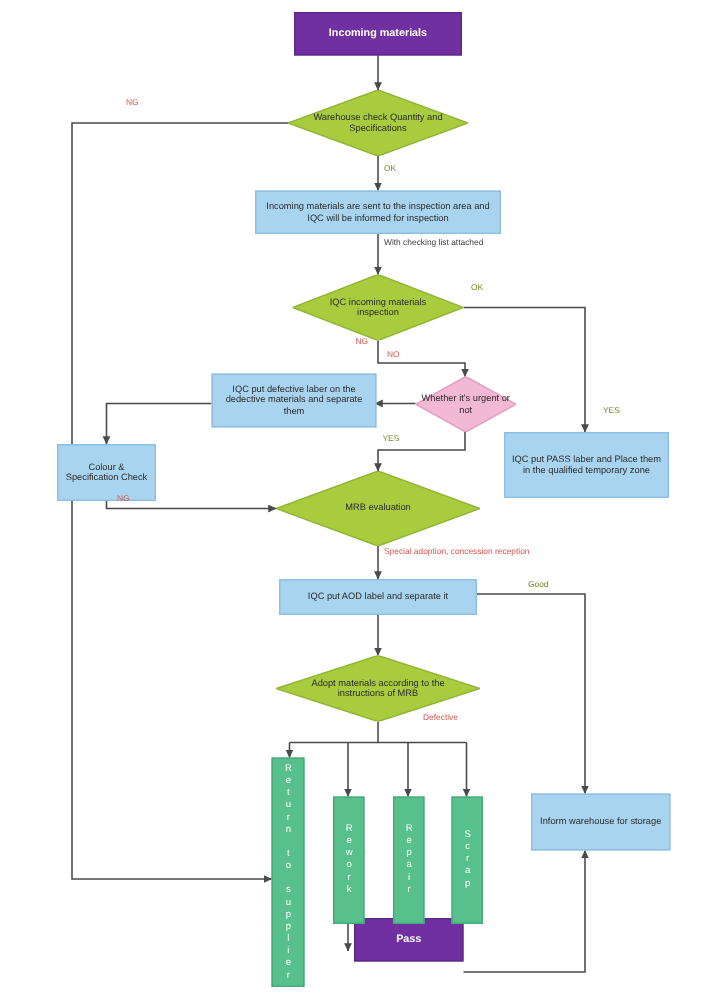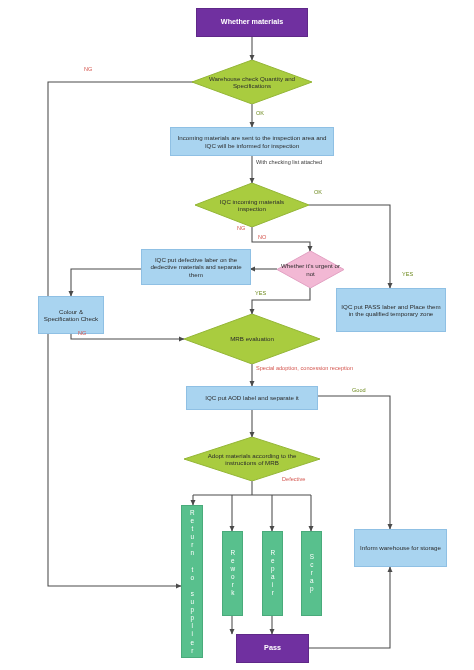--- a/index.html
+++ b/index.html
@@ -128,21 +128,21 @@
       <path d="M311,495 L311,531" marker-end="url(#ah)"></path>
 
       <path d="M232,616 L232,634" marker-end="url(#ah)"></path>
       <path d="M272,616 L272,634" marker-end="url(#ah)"></path>
 
       <path d="M309,648 L390,648 L390,567" marker-end="url(#ah)"></path>
     </g>
   </svg>
 
   <div class="node term" style="left:196px; top:8px; width:112px; height:29px;">
-    <span>Whether materials</span>
+    <span>Incoming materials</span>
   </div>
 
   <div class="diamond-wrap" style="left:192px; top:60px; width:120px; height:44px;">
     <div class="diamond-shape">
       <svg viewBox="0 0 120 44" preserveAspectRatio="none">
           <polygon points="60,0 120,22 60,44 0,22" fill="#a9cc3f" stroke="#93b535" stroke-width="1"></polygon>
         </svg>
     </div>
     <div class="diamond-label">Warehouse check Quantity and Specifications</div>
   </div>
@@ -200,21 +200,21 @@
           <polygon points="68,0 136,22 68,44 0,22" fill="#a9cc3f" stroke="#93b535" stroke-width="1"></polygon>
         </svg>
     </div>
     <div class="diamond-label">Adopt materials according to the instructions of MRB</div>
   </div>
 
   <div class="node proc" style="left:354px; top:529px; width:93px; height:38px;">
     <span>Inform warehouse for storage</span>
   </div>
 
-  <div class="node term" style="left:236px; top:634px; width:73px; height:29px;">
+  <div class="node term" style="left:236px; top:612px; width:73px; height:29px;">
     <span>Pass</span>
   </div>
 
   <div class="node bar" style="left:181px; top:505px; width:22px; height:153px;">
     <span>Return to supplier</span>
   </div>
 
   <div class="node bar" style="left:222px; top:531px; width:21px; height:85px;">
     <span>Rework</span>
   </div>

